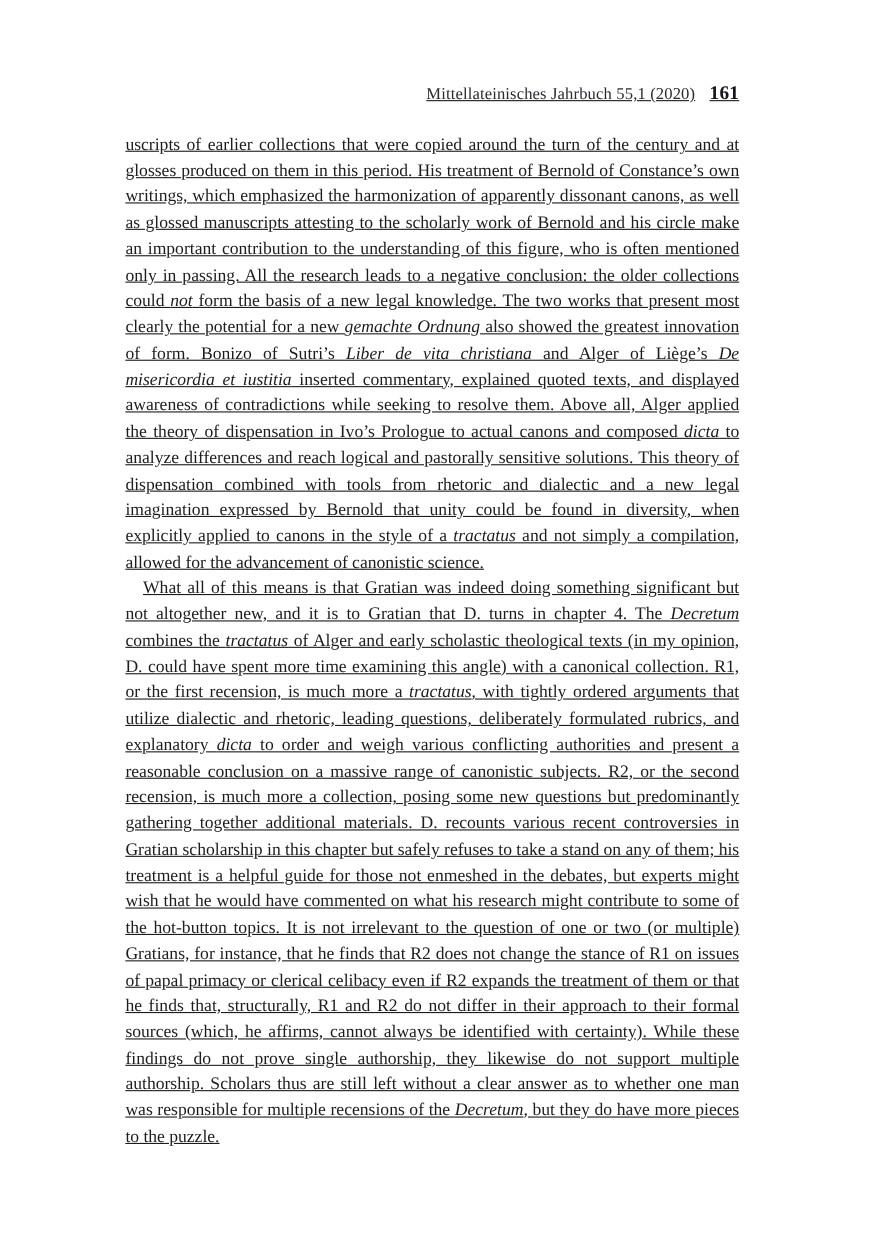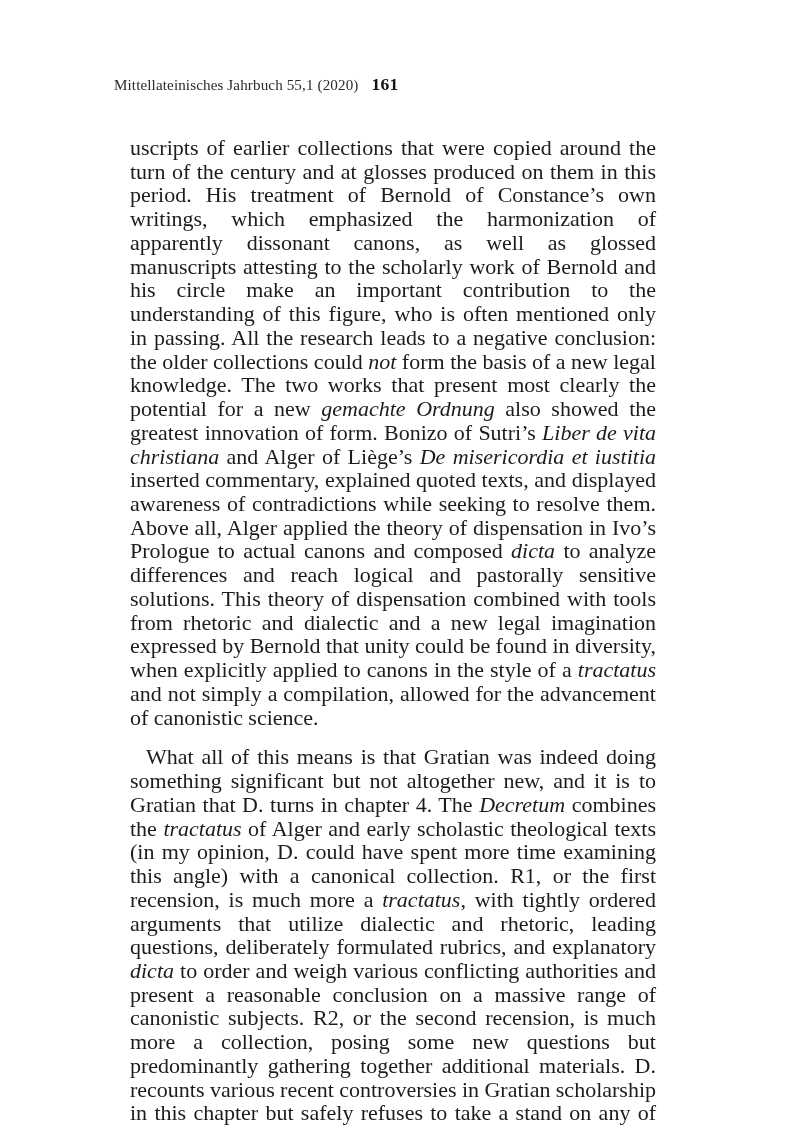--- a/index.html
+++ b/index.html
@@ -22,23 +22,24 @@
     background: #ffffff;
     overflow: hidden;
   }
 
   
   .running-head {
     position: absolute;
     top: 76px;
     left: 114px;
     width: 558px;
-    text-align: left;
+    text-align: right;
     white-space: nowrap;
     line-height: 1;
+    text-decoration: underline;
   }
   .running-head .rh-title {
     font-size: 15.1px;
     letter-spacing: 0.12px;
     color: #2a2a30;
   }
   .running-head .rh-folio {
     font-size: 17.6px;
     font-weight: 700;
     color: #15151a;
@@ -47,28 +48,29 @@
   }
 
   
   .textblock {
     position: absolute;
     top: 120px;
     left: 114px;
     width: 558px;
   }
   p.para {
-    margin: 16px;
-    font-size: 22px;
+    margin: 0;
+    font-size: 16px;
     line-height: 23.74px;
     text-align: justify;
     text-justify: inter-word;
     color: #1c1c1c;
     hyphens: none;
     word-spacing: -0.1px;
+    text-decoration: underline;
   }
   p.para.indent {
     text-indent: 16px;
   }
   .it { font-style: italic; }
 </style>
 </head>
 <body>
 
 <div class="page">

